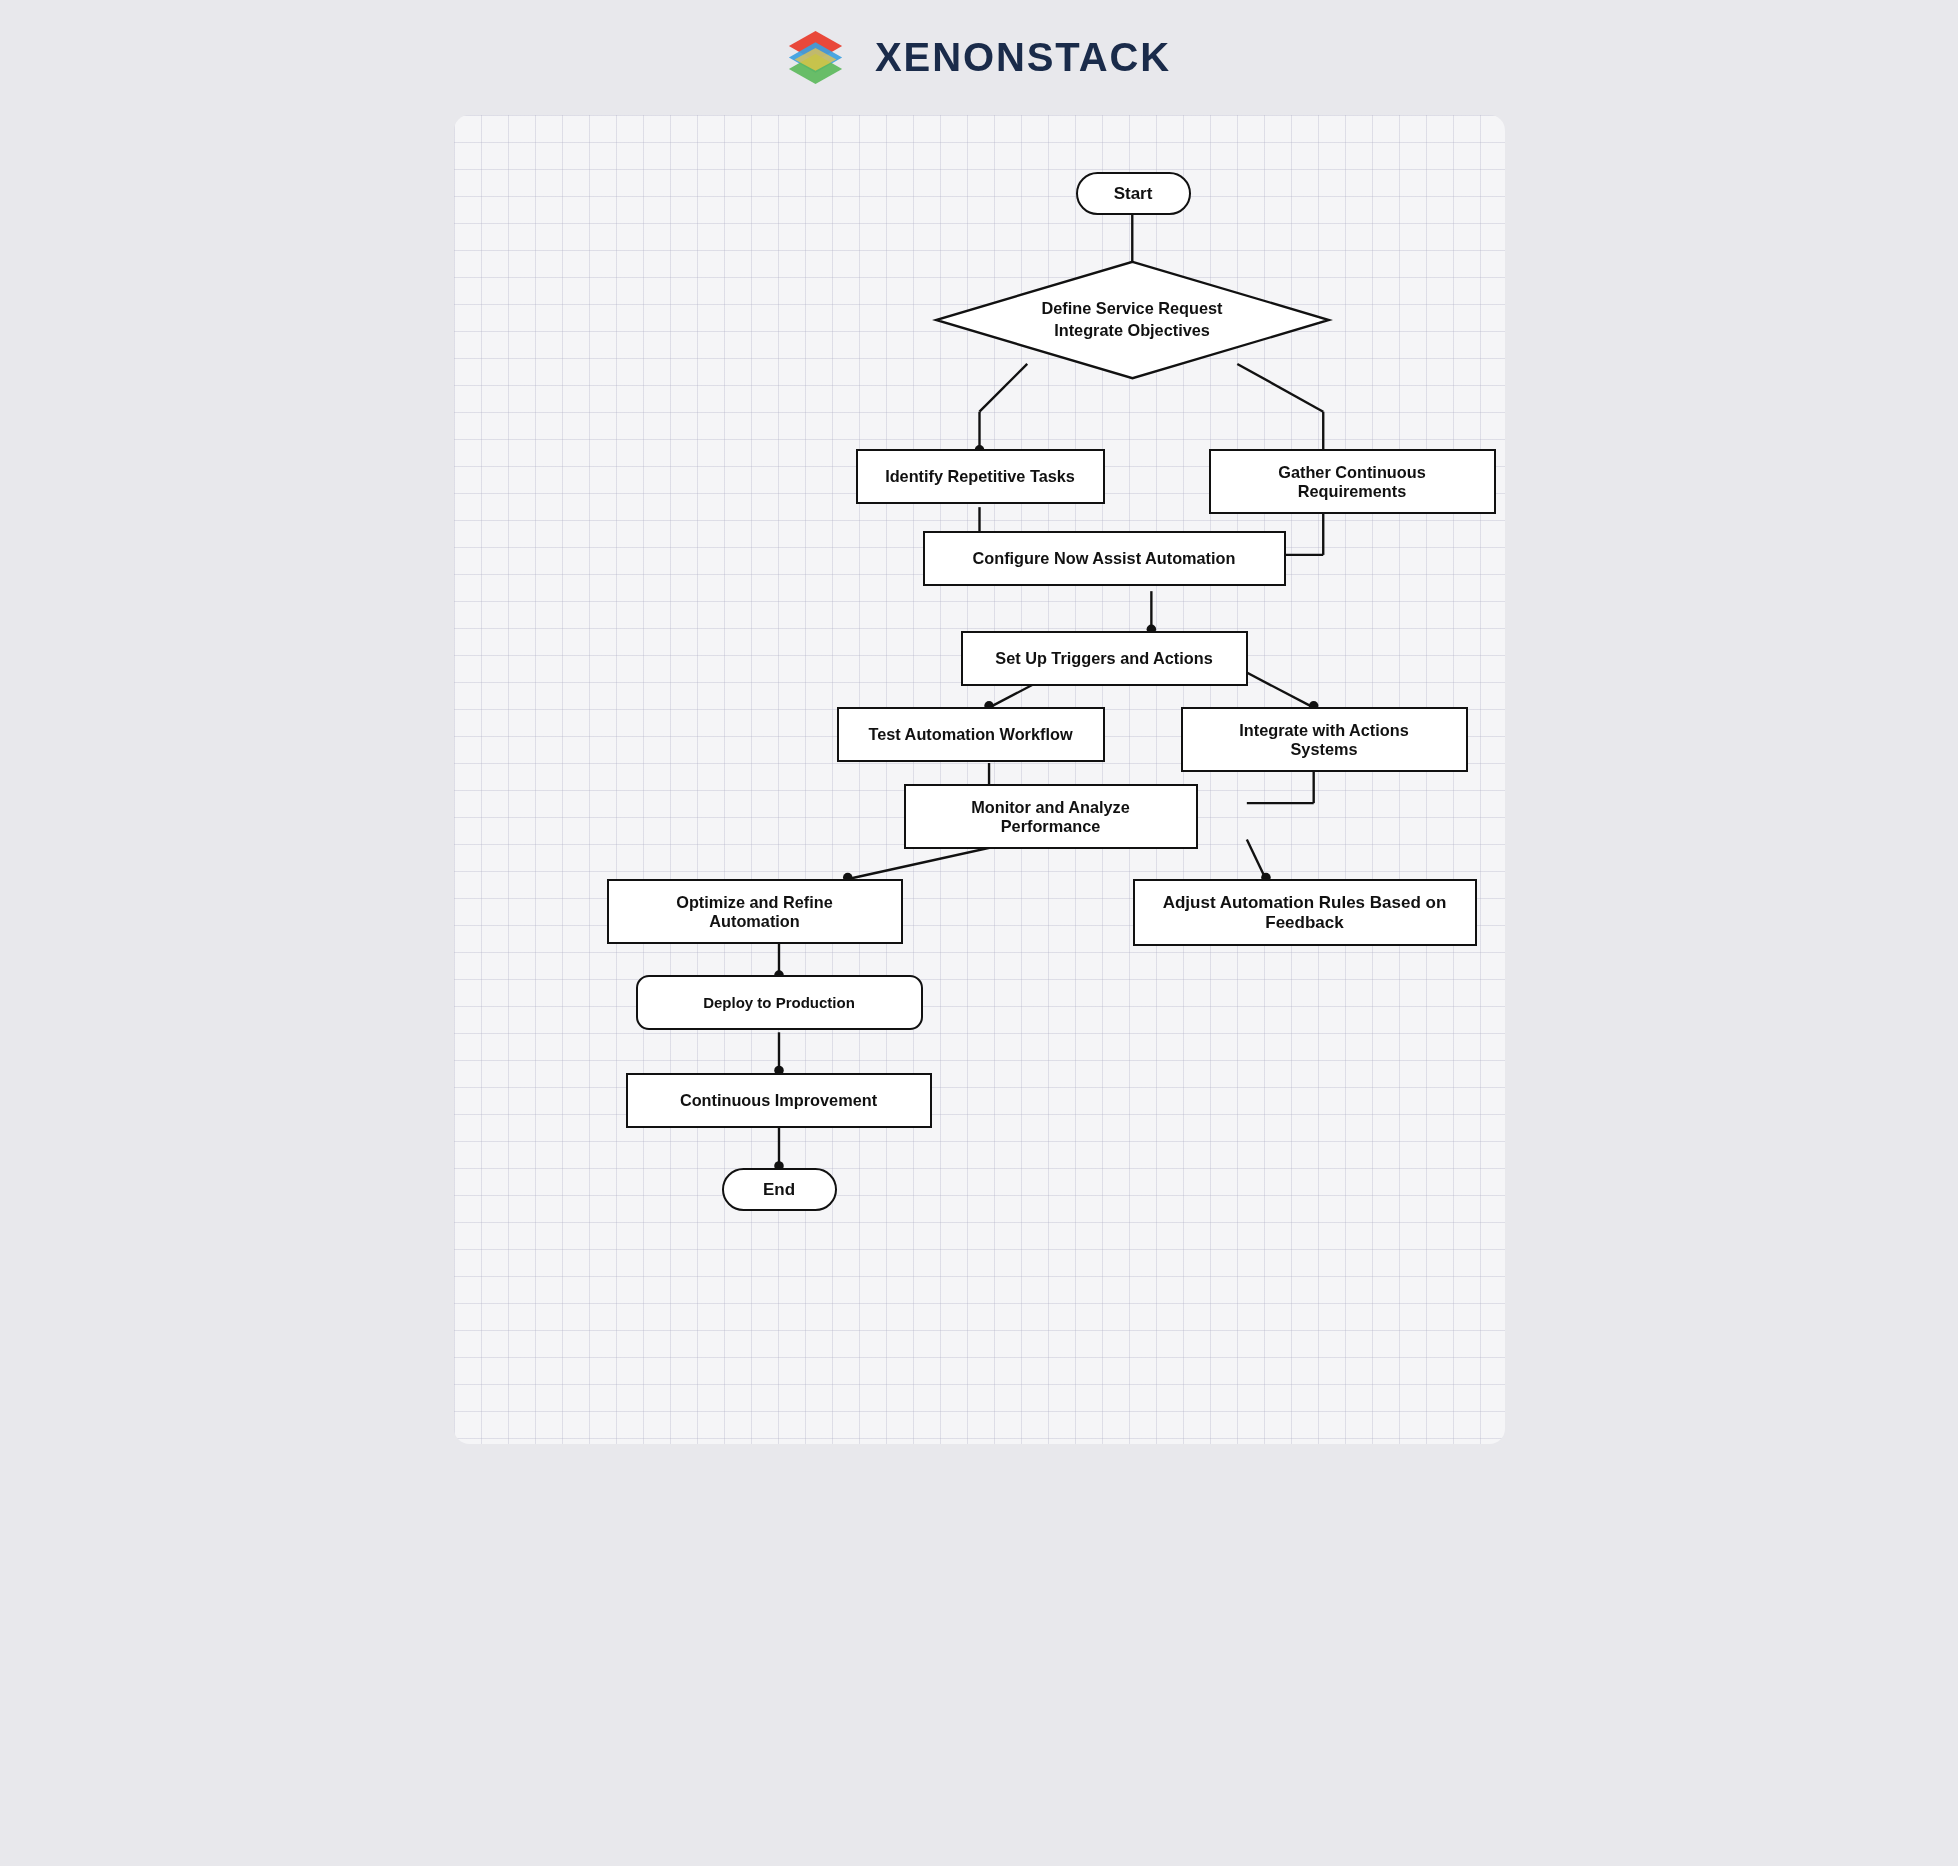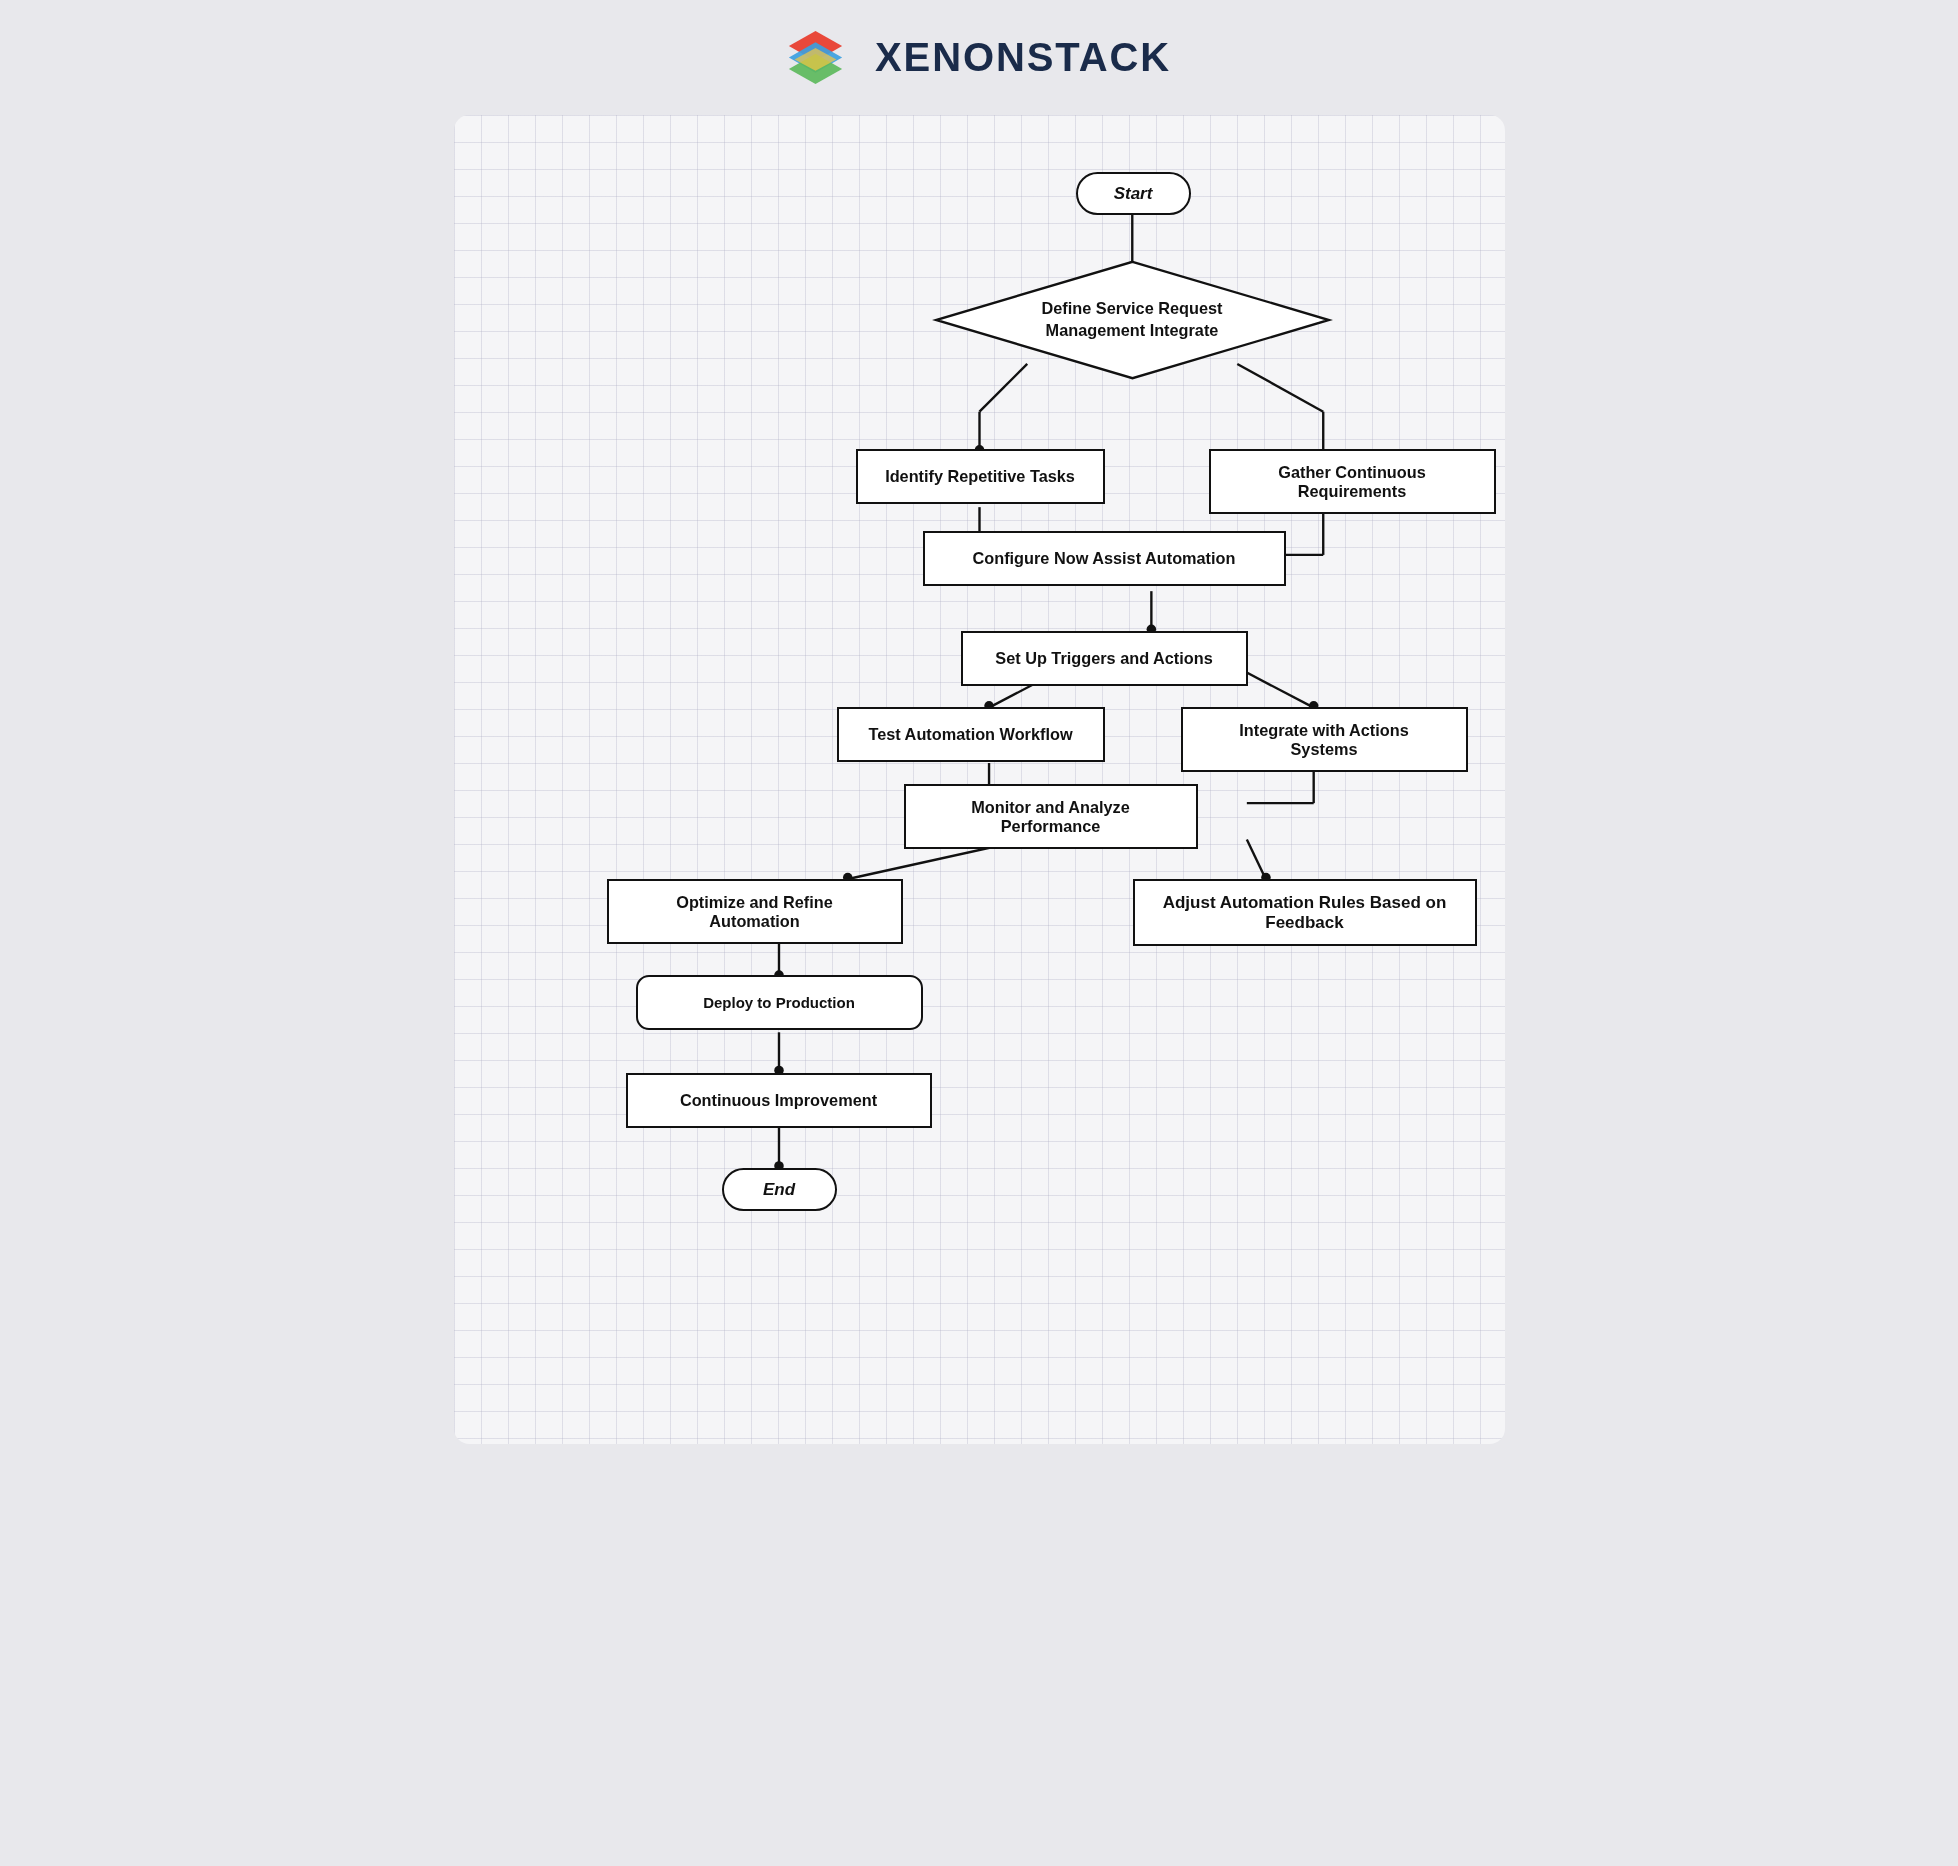--- a/index.html
+++ b/index.html
@@ -77,21 +77,20 @@
     }
 
     .node-rect {
       border-radius: 0;
       padding: 11.5px 23px;
     }
 
     .node-terminal {
       border-radius: 38px;
       padding: 9.6px 31px;
-      font-style: italic;
     }
 
     .node-diamond {
       background: transparent;
       border: none;
       position: absolute;
     }
 
     .diamond-inner {
       width: 100%;
@@ -192,21 +191,21 @@
 
     <div class="node node-terminal" style="left: 593px; top: 19px; width: 115px; min-height: 42px;">Start</div>
 
     <div class="node node-diamond" style="left: 449px; top: 105px; width: 401px; height: 124px;">
       <div class="diamond-inner">
         <svg viewBox="0 0 420 130" xmlns="http://www.w3.org/2000/svg">
           <polygon points="210,4 416,65 210,126 4,65" fill="white" stroke="#111" stroke-width="2.5"></polygon>
         </svg>
         <div class="diamond-text">
           <span style="white-space: pre-line; font-size:16.3px;">Define Service Request
-Management Integrate</span>
+Integrate Objectives</span>
         </div>
       </div>
     </div>
 
     <div class="node node-rect" style="left: 373px; top: 296px; width: 249px; min-height: 55px; font-size: 16.3px;">Identify Repetitive Tasks</div>
 
     <div class="node node-rect" style="left: 726px; top: 296px; width: 287px; min-height: 55px; font-size: 16.3px;">Gather Continuous Requirements</div>
 
     <div class="node node-rect" style="left: 440px; top: 378px; width: 363px; min-height: 55px; font-size: 16.3px;">Configure Now Assist Automation</div>
 

